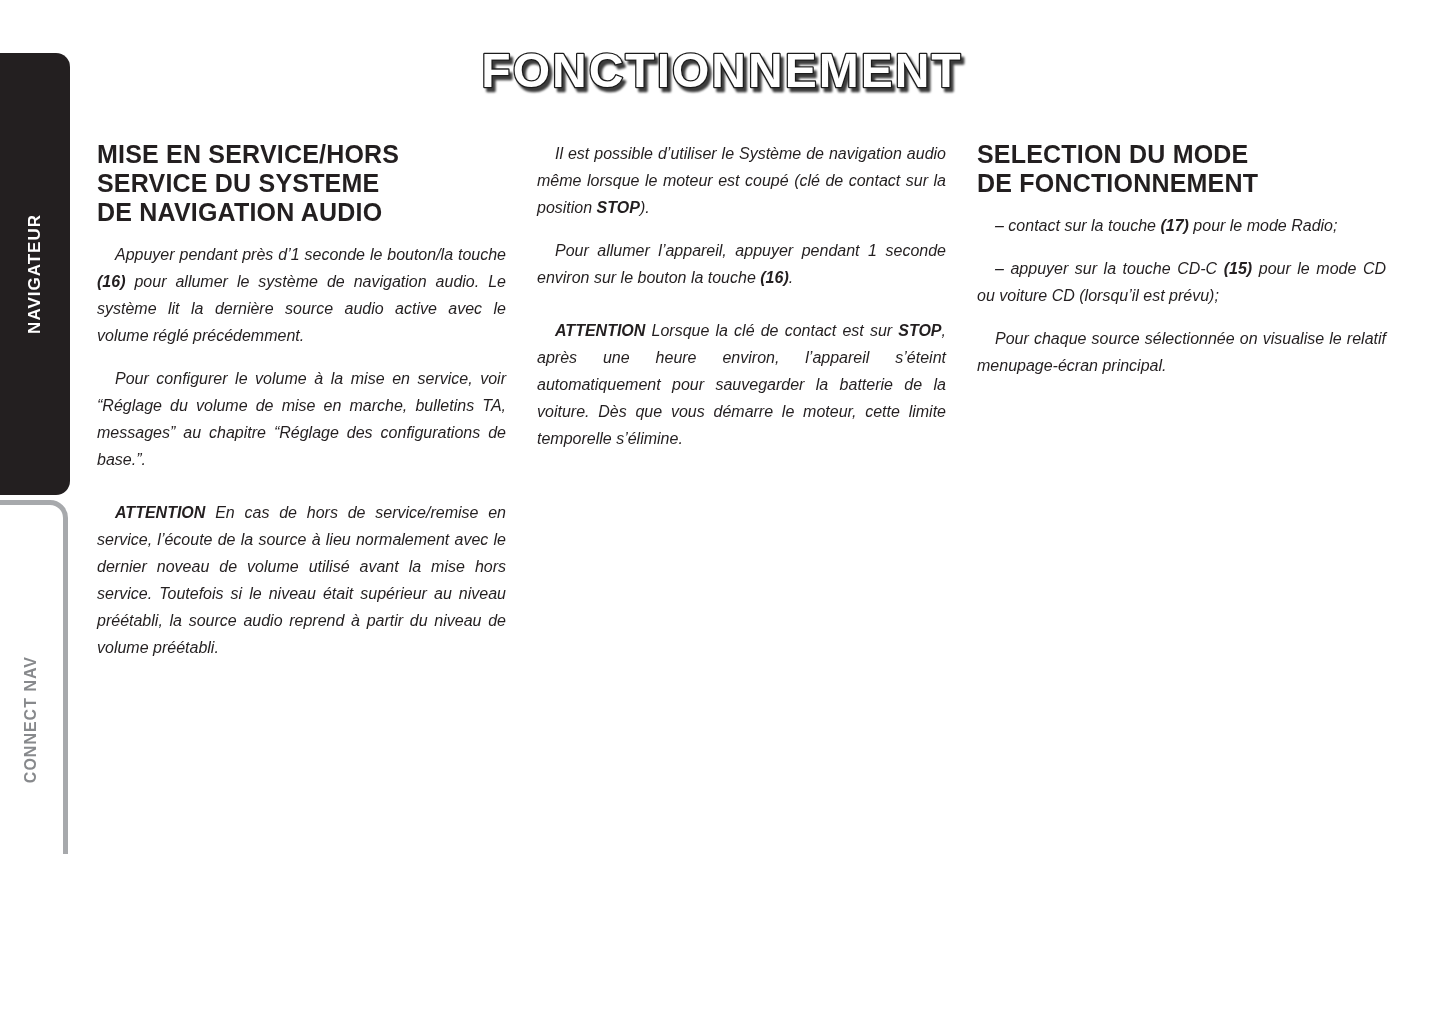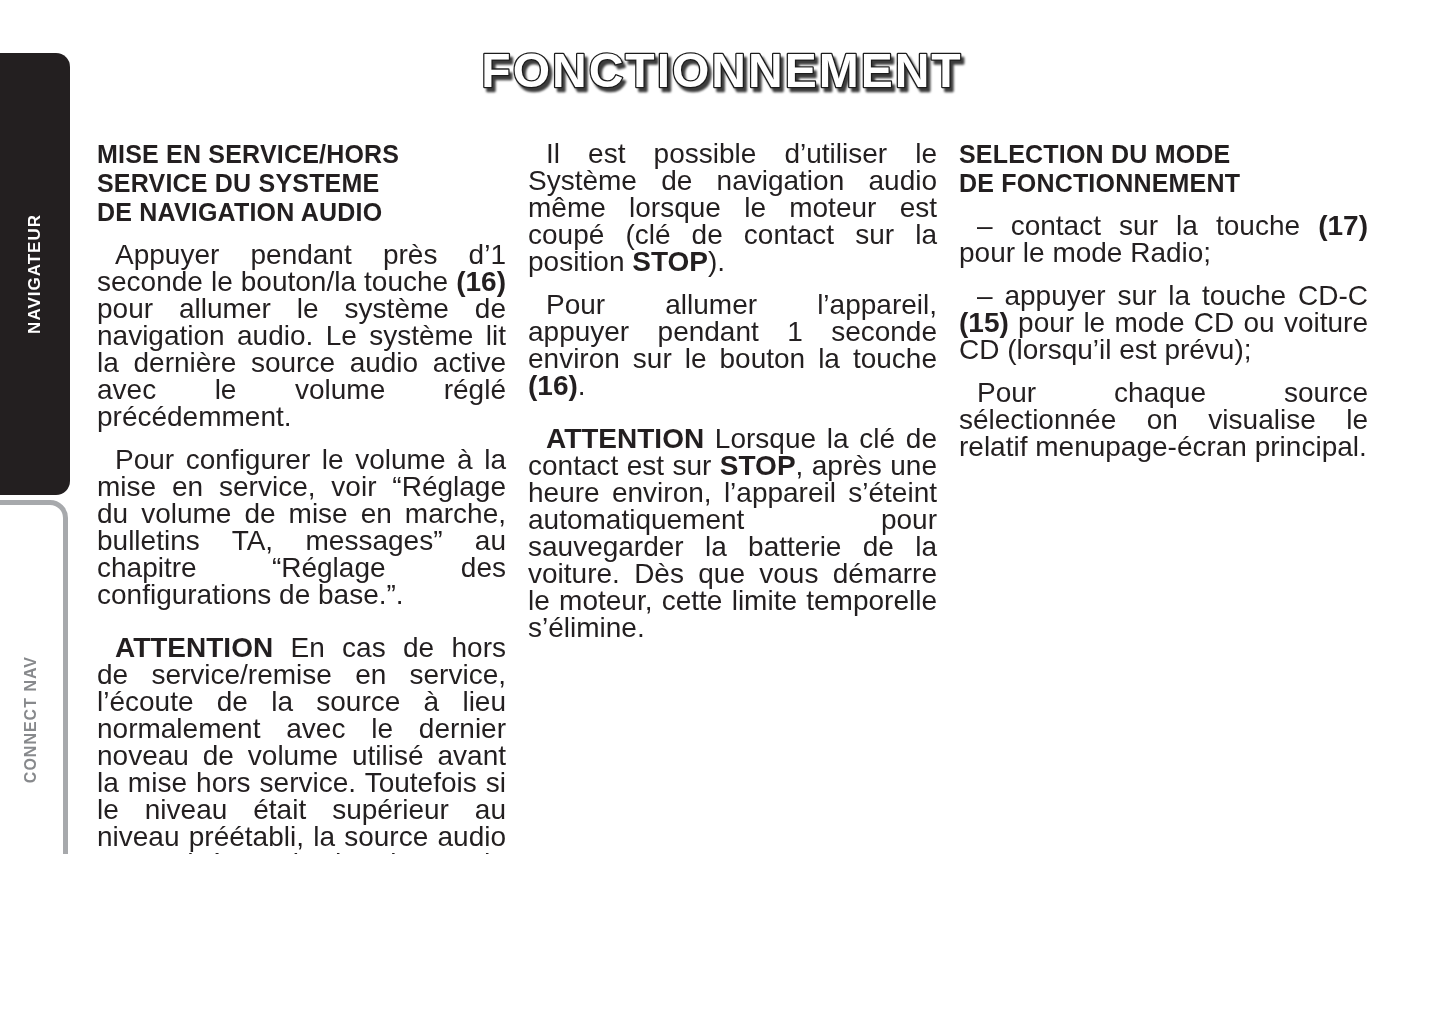--- a/index.html
+++ b/index.html
@@ -56,37 +56,38 @@
     color: #ffffff;
     white-space: nowrap;
   }
   .vtext-gray { color: #87898c; font-size: 16px; }
 
   
   .columns {
     position: absolute;
     left: 97px; top: 140px;
     display: flex;
-    gap: 22px;
+    gap: 31px;
   }
   .col { width: 409px; }
   .col-heading {
     font-size: 25px;
     line-height: 29px;
     font-weight: bold;
     letter-spacing: 0.2px;
     margin: 0 0 14px 0;
     white-space: pre-line;
   }
   .para {
-    font-size: 28px;
+    font-size: 16px;
     line-height: 27px;
     margin: 0 0 16px 0;
     text-align: justify;
     text-indent: 18px;
+    font-style: italic;
   }
   .para .seg-bold { font-weight: bold; }
   .attention { margin-top: 26px; }
 
   .page-number {
     position: absolute;
     left: 40px; top: 952px;
     font-size: 24px;
     font-weight: bold;
     color: #6d28d9;

